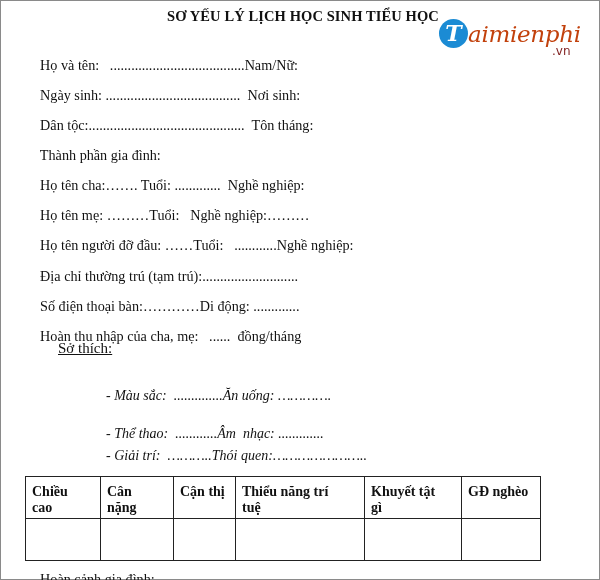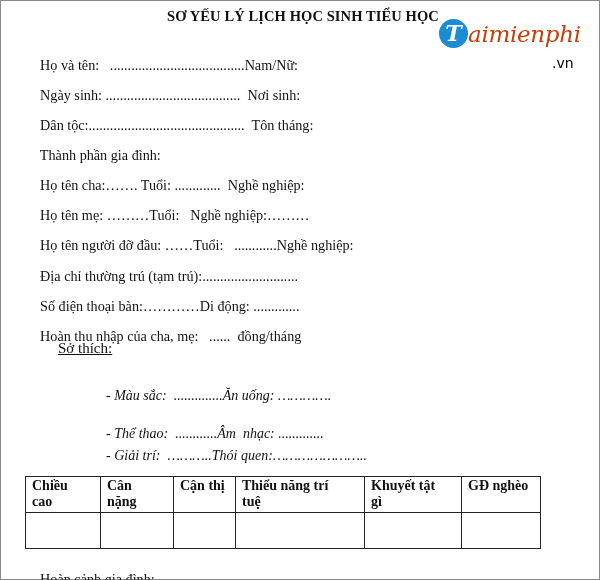--- a/index.html
+++ b/index.html
@@ -39,31 +39,31 @@
     .logo-circle .glyph {
       position: absolute; left: 0; top: -1px; width: 29px; text-align: center;
       color: #ffffff; font-family: "DejaVu Serif", serif; font-style: italic; font-weight: bold; font-size: 22px;
       line-height: 30px;
     }
     .logo-text {
       position: absolute; left: 30px; top: 6px; font-family: "DejaVu Serif", serif; font-size: 23px;
       color: #c2410c; letter-spacing: -0.3px; line-height: 24px; font-style: italic;
     }
     .logo-tld {
-      position: absolute; left: 114px; top: 29px; font-family: "DejaVu Sans", sans-serif; font-size: 14px;
-      color: #000000; line-height: 12px; margin-top: 12px;
+      position: absolute; left: 114px; top: 29px; font-family: "DejaVu Sans", sans-serif; font-size: 12px;
+      color: #7f1d1d; line-height: 12px;
     }
 
     
     table.health {
       position: absolute; left: 25px; top: 476px; border-collapse: collapse;
       border: 1.5px solid #222;
     }
     table.health td {
-      border: 1.5px solid #222; vertical-align: top; padding: 1px 6px 0 6px;
+      border: 1.5px solid #222; vertical-align: top; padding: 7px 6px 0 6px;
       font-weight: bold; font-size: 14px; line-height: 16px;
     }
     table.health tr.head td { height: 34px; }
     table.health tr.body td { height: 34px; }
 
     .footer-line { position: absolute; left: 33px; top: 552px; font-size: 14.2px; white-space: pre; line-height: 18px; }
   </style>
 </head>
 <body>
 

